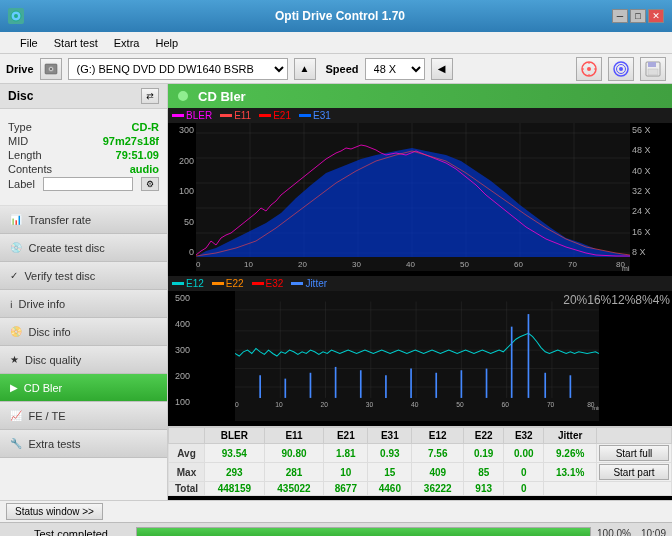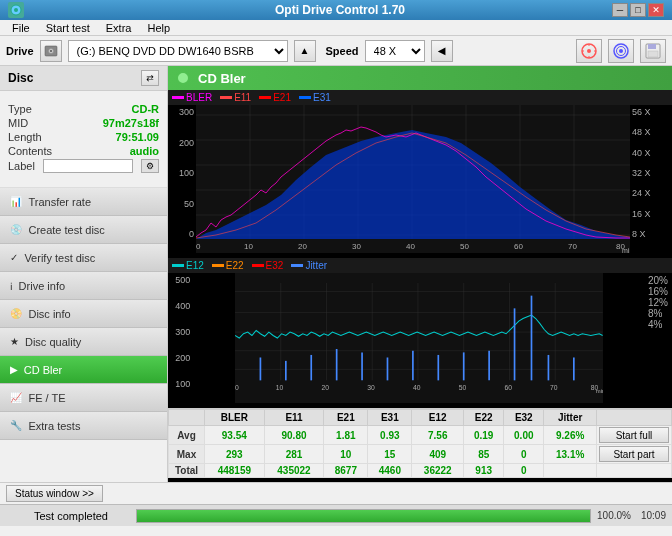--- a/index.html
+++ b/index.html
@@ -1,21 +1,21 @@
 <!DOCTYPE html>
 <html><head>
   <meta charset="utf-8">
   <style>
     * { margin: 0; padding: 0; box-sizing: border-box; }
     body { width: 672px; height: 536px; font-family: 'Segoe UI', Tahoma, sans-serif; font-size: 11px; background: #f0f0f0; overflow: hidden; }
     
     
     .title-bar {
       background: linear-gradient(to bottom, #4a9fd4, #2e7db5);
-      height: 20px;
+      height: 32px;
       display: flex;
       align-items: center;
       justify-content: space-between;
       padding: 0 8px;
       color: white;
     }
     .title-bar-title { font-size: 12px; font-weight: bold; flex: 1; text-align: center; }
     .title-bar-controls { display: flex; gap: 2px; }
     .title-btn {
       width: 16px; height: 14px;
@@ -23,24 +23,24 @@
       border: 1px solid #888;
       font-size: 9px;
       display: flex; align-items: center; justify-content: center;
       cursor: pointer; color: #000;
     }
     .title-btn.close { background: #e05050; color: white; }
 
     
     .menu-bar {
       background: #f0f0f0;
-      height: 16px;
-      display: flex;
-      align-items: center;
-      padding: 0 4px;
+      height: 22px;
+      display: flex;
+      align-items: center;
+      padding: 0 12px;
       border-bottom: 1px solid #ccc;
     }
     .menu-item {
       padding: 2px 8px;
       font-size: 11px;
       cursor: pointer;
     }
 
     
     .drive-bar {
@@ -593,21 +593,21 @@
             <text x="102" y="126" fill="#aaa" font-size="8">20</text>
             <text x="156" y="126" fill="#aaa" font-size="8">30</text>
             <text x="210" y="126" fill="#aaa" font-size="8">40</text>
             <text x="264" y="126" fill="#aaa" font-size="8">50</text>
             <text x="318" y="126" fill="#aaa" font-size="8">60</text>
             <text x="372" y="126" fill="#aaa" font-size="8">70</text>
             <text x="420" y="126" fill="#aaa" font-size="8">80</text>
             <text x="426" y="130" fill="#aaa" font-size="7">min</text>
           </svg>
 
-          <div style="width:30px; display:flex; flex-direction:column; justify-content:flex-start; padding:2px 2px 14px; font-size:10px; color:#aaa; text-align:left;">
+          <div style="width:30px; display:flex; justify-content:flex-end; padding:2px 2px 14px; font-size:12px; color:#aaa; text-align:left;">
             <span>20%</span>
             <span>16%</span>
             <span>12%</span>
             <span>8%</span>
             <span>4%</span>
           </div>
         </div>
       </div>
 
       <div class="data-table">

